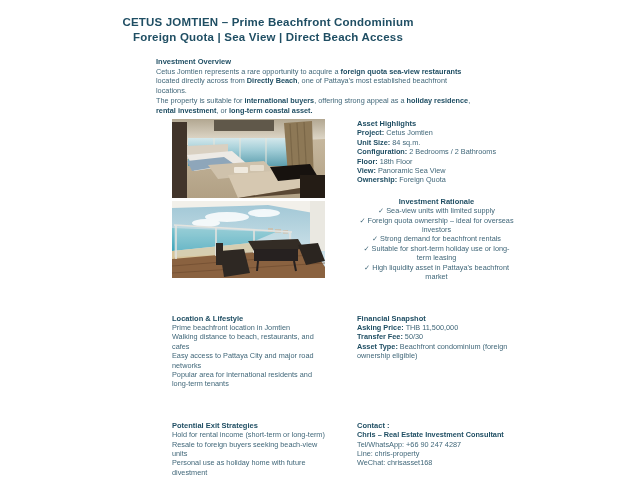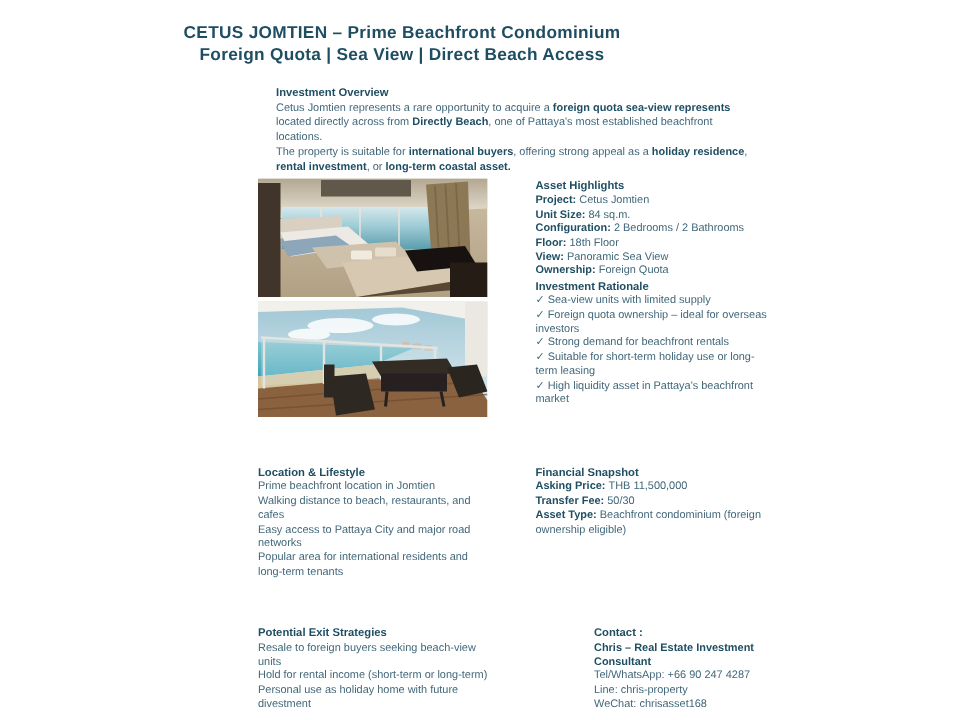--- a/index.html
+++ b/index.html
@@ -5,53 +5,53 @@
   * { margin:0; padding:0; box-sizing:border-box; }
   html,body { width:640px; height:480px; background:#ffffff; overflow:hidden;
     font-family:"Liberation Sans", sans-serif; }
   body { color:var(--body,#42687a); position:relative; }
   b { font-weight:bold; color:var(--heading,#1f4e63); }
 
   .titles { position:absolute; top:15px; left:0; width:536px; text-align:center; }
   .title-line { font-size:11.5px; font-weight:bold; color:var(--heading,#1f4e63);
     line-height:14.5px; letter-spacing:0.2px; }
 
-  .overview { position:absolute; left:184px; top:57px; width:321px;
+  .overview { position:absolute; left:156px; top:57px; width:321px;
     font-size:7.3px; line-height:9.7px; }
   .sec-h { font-size:7.5px; font-weight:bold; color:var(--heading,#1f4e63); }
 
   .columns { position:absolute; left:172px; top:119px; width:325px;
     display:grid; grid-template-columns:153px 159px; column-gap:11px; row-gap:10px;
     font-size:7.3px; line-height:9.4px;gap:32px; }
   .cell-photos   { grid-column:1; grid-row:1; }
   .cell-right1   { grid-column:2; grid-row:1; }
   .cell-location { grid-column:1; grid-row:2; }
   .cell-financial{ grid-column:2; grid-row:2; }
   .cell-exit     { grid-column:1; grid-row:3; }
-  .cell-contact  { grid-column:2; grid-row:3;margin-left:39px; }
-  .sub-sec + .sub-sec { margin-top:1px; }
+  .cell-contact  { grid-column:2; grid-row:3; }
+  .sub-sec + .sub-sec { margin-top:12px;text-align:center; }
 
   .photo { display:block; width:153px; }
   .photo + .photo { margin-top:3px; }
 
   .kv b { margin-right:2px; }
   .check { margin-right:2px; }
   .contact-name { font-weight:bold; color:var(--heading,#1f4e63); }
 </style>
 </head>
 <body>
 
 <div class="titles">
   <div class="title-line">CETUS JOMTIEN – Prime Beachfront Condominium</div>
   <div class="title-line">Foreign Quota | Sea View | Direct Beach Access</div>
 </div>
 
 <div class="overview">
   <div class="sec-h">Investment Overview</div>
-  <p><span>Cetus Jomtien represents a rare opportunity to acquire a </span><b>foreign quota sea-view represents</b><span> located directly across from </span><b>Directly Beach</b><span>, one of Pattaya's most established beachfront locations.</span></p>
+  <p><span>Cetus Jomtien represents a rare opportunity to acquire a </span><b>foreign quota sea-view restaurants</b><span> located directly across from </span><b>Directly Beach</b><span>, one of Pattaya's most established beachfront locations.</span></p>
   <p><span>The property is suitable for </span><b>international buyers</b><span>, offering strong appeal as a </span><b>holiday residence</b><span>, </span><b>rental investment</b><span>, or </span><b>long-term coastal asset.</b></p>
 </div>
 
 <div class="columns">
 
   <div class="cell-photos">
 
     <svg class="photo" width="153" height="79" viewBox="0 0 153 79" xmlns="http://www.w3.org/2000/svg">
       <defs>
         <linearGradient id="gSea1" x1="0" y1="0" x2="0" y2="1">
@@ -178,22 +178,22 @@
 
   <div class="cell-financial">
     <div class="sec-h">Financial Snapshot</div>
     <div class="kv"><b>Asking Price:</b><span>THB 11,500,000</span></div>
     <div class="kv"><b>Transfer Fee:</b><span>50/30</span></div>
     <div class="kv"><b>Asset Type:</b><span>Beachfront condominium (foreign ownership eligible)</span></div>
   </div>
 
   <div class="cell-exit">
     <div class="sec-h">Potential Exit Strategies</div>
+    <div>Hold for rental income (short-term or long-term)</div>
     <div>Resale to foreign buyers seeking beach-view units</div>
-    <div>Hold for rental income (short-term or long-term)</div>
     <div>Personal use as holiday home with future divestment</div>
   </div>
 
   <div class="cell-contact">
     <div class="sec-h">Contact :</div>
     <div class="contact-name">Chris – Real Estate Investment Consultant</div>
     <div>Tel/WhatsApp: +66 90 247 4287</div>
     <div>Line: chris-property</div>
     <div>WeChat: chrisasset168</div>
   </div>

